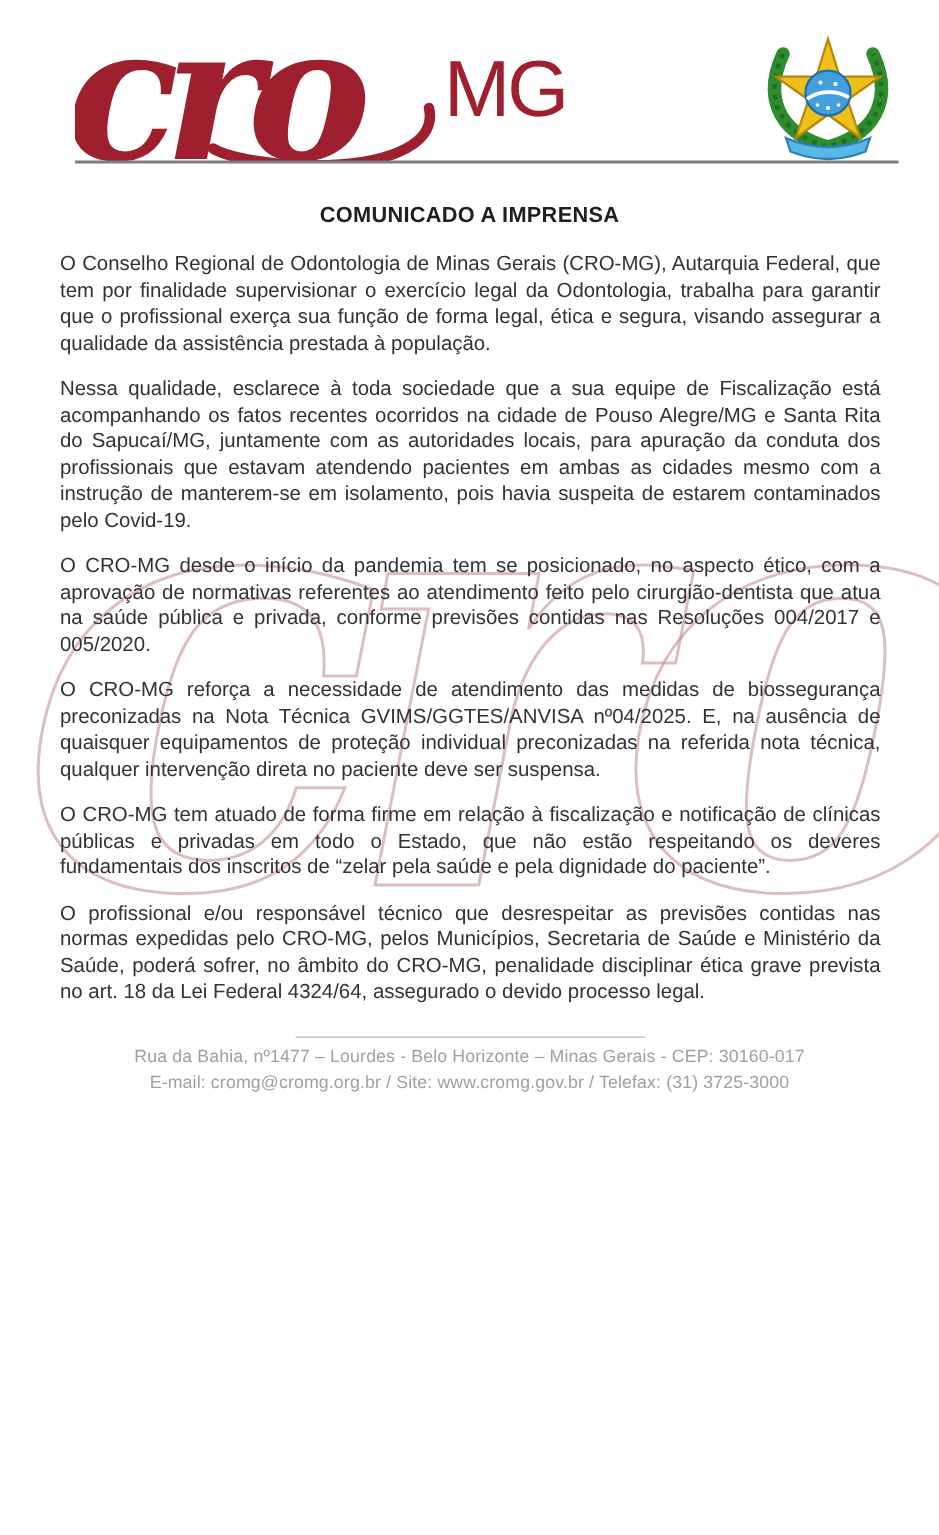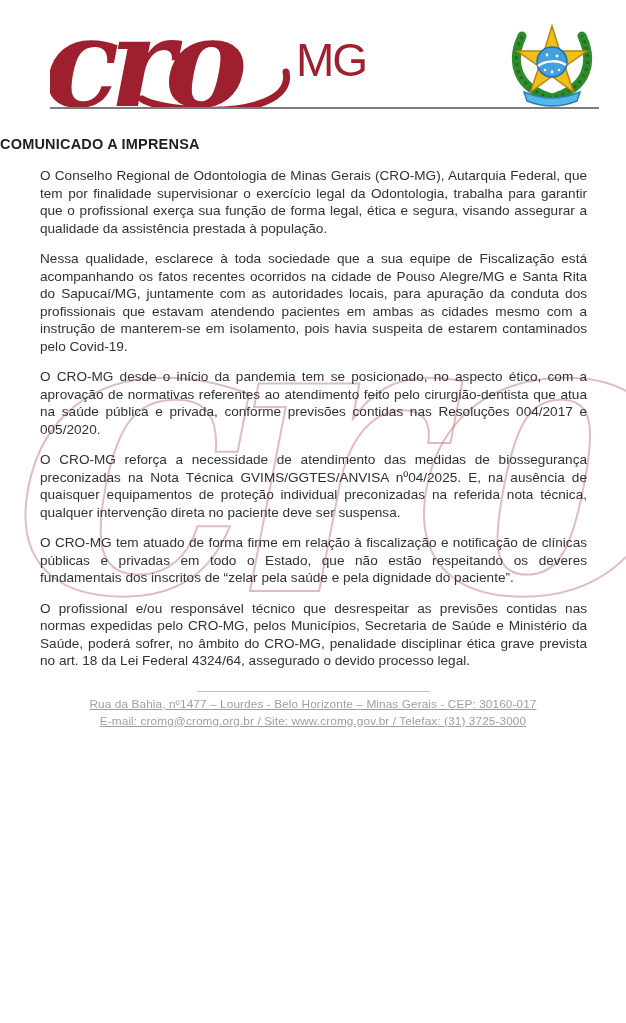--- a/index.html
+++ b/index.html
@@ -10,39 +10,39 @@
     position:relative;
     width:626px; height:747px;
     background:#ffffff;
     overflow:hidden;
   }
 
   
   .logo-cro-svg { position:absolute; left:50px; top:20px; width:252px; height:88px; }
   .logo-mg {
     position:absolute; left:296px; top:24px;
-    font-size:46px; line-height:72px; letter-spacing:-2px;
+    font-size:53px; line-height:72px; letter-spacing:-2px;
     color:#9e1f2d; font-weight:400;
   }
   .org-name {
     position:absolute; left:325px; top:37px;
     color:#8e8e8e; font-size:16px; line-height:18.5px;
     letter-spacing:0.4px; font-weight:400;
   }
   .seal { position:absolute; left:508px; top:22px; width:88px; height:86px; }
 
   .header-rule {
     position:absolute; top:107px; left:50px; width:549px; height:2px;
     background:#7d7d7d;
   }
 
   
   .doc-title {
     position:absolute; top:136px; left:0; width:626px;
-    text-align:left; font-weight:bold; font-size:14.5px;
+    text-align:center; font-weight:bold; font-size:14.5px;
     color:#1f1f1f; letter-spacing:0.2px;
   }
 
   
   .watermark {
     position:absolute; top:250px; left:12px; z-index:0;
     font-family:"DejaVu Serif", serif;
     font-style:italic; font-weight:bold;
     font-size:400px; line-height:1;
     letter-spacing:-28px; white-space:nowrap;
@@ -59,21 +59,21 @@
     font-size:13.6px; line-height:17.5px; color:#323232;
     text-align:justify; margin-bottom:13px;
   }
 
   
   .footer { position:absolute; left:0; bottom:18px; width:626px; text-align:center; }
   .footer-rule {
     width:233px; height:1px; background:#c4c4c4; margin:0 auto 4px auto;
   }
   .footer-line {
-    color:#9f9f9f; font-size:11.8px; line-height:16.5px; letter-spacing:0.1px;text-decoration:underline;
+    color:#9f9f9f; font-size:11.8px; line-height:16.5px; letter-spacing:0.1px;
   }
 </style>
 </head>
 <body>
 
 <div class="page">
 
   <svg class="logo-cro-svg" viewBox="0 0 252 88" xmlns="http://www.w3.org/2000/svg">
     <text x="-6" y="86" font-family="DejaVu Serif, serif" font-style="italic" font-weight="bold" font-size="124" letter-spacing="-10" fill="#9e1f2d">cro</text>
     <path d="M 236,52 C 242,78 204,92 150,90 C 122,89 100,84 92,79" stroke="#9e1f2d" stroke-width="7" fill="none" stroke-linecap="round"></path>

